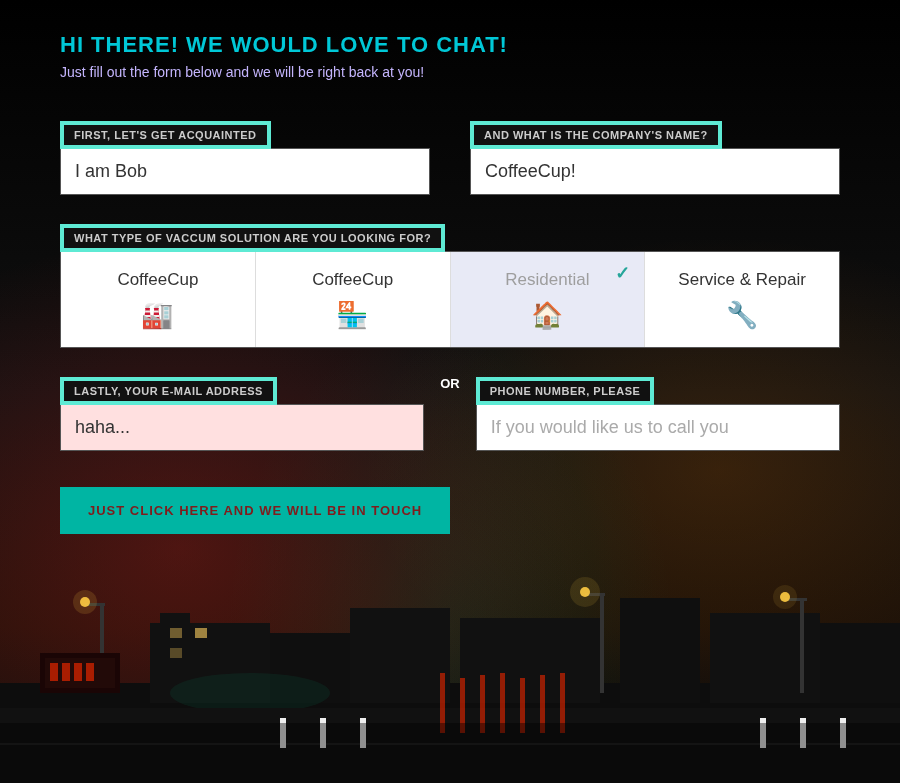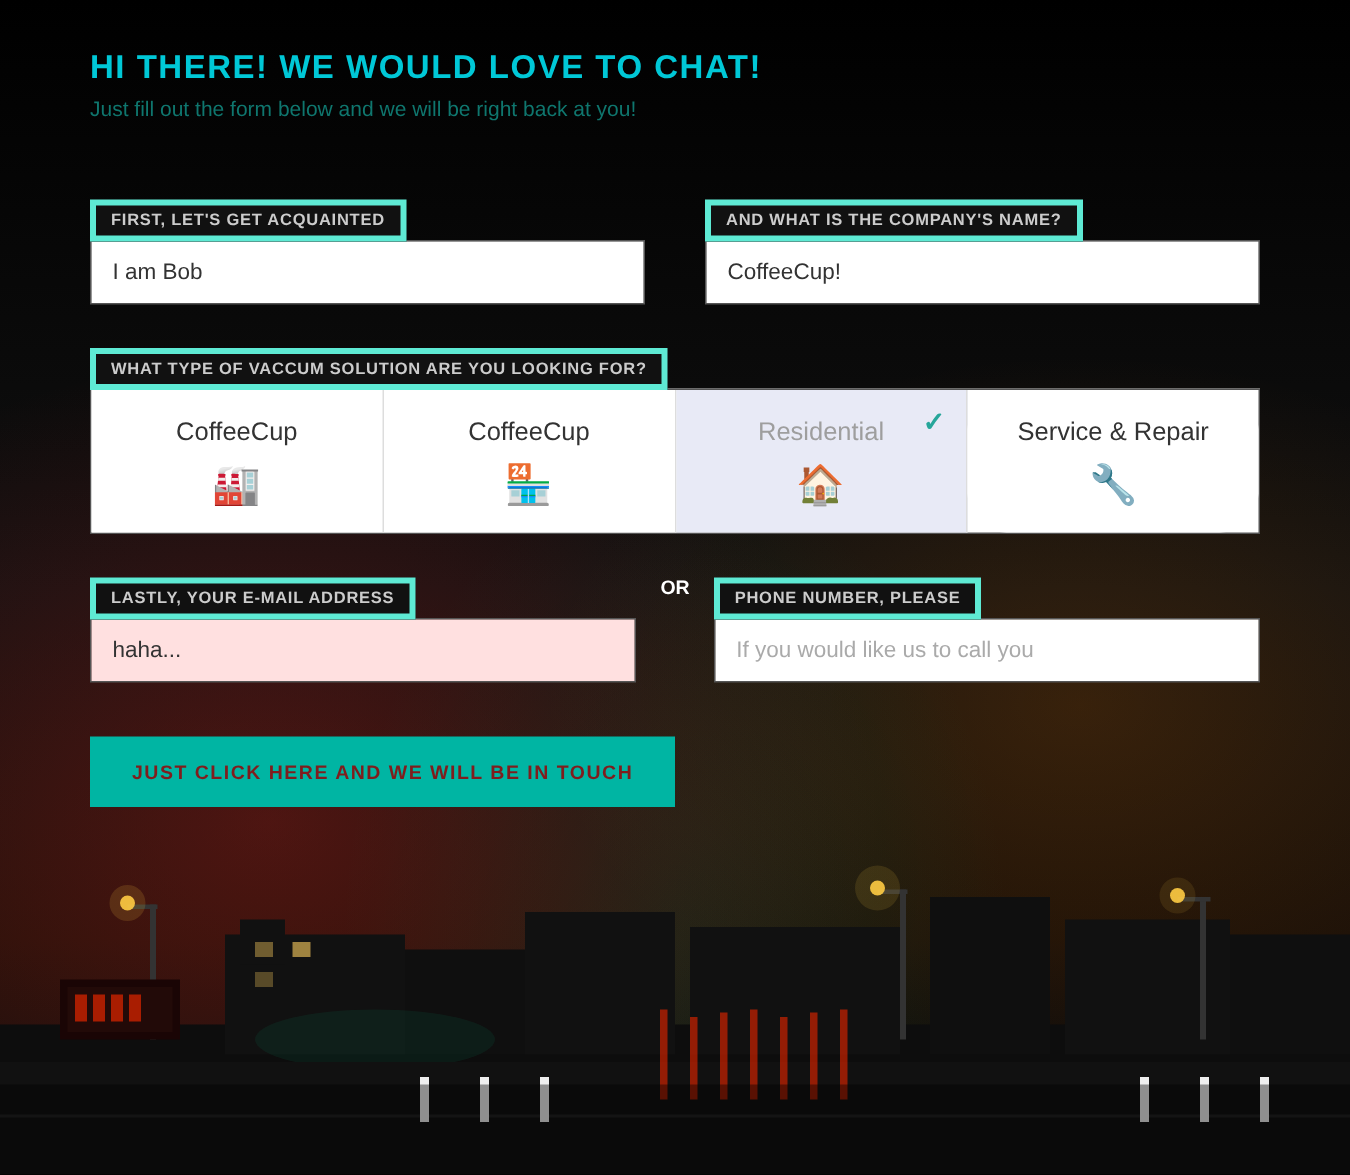--- a/index.html
+++ b/index.html
@@ -33,23 +33,23 @@
     .main-title {
       color: #00c8d7;
       font-size: 22px;
       font-weight: bold;
       letter-spacing: 1px;
       margin-bottom: 6px;
       text-transform: uppercase;
     }
 
     .subtitle {
-      color: #0f766e;
+      color: #c4b5fd;
       font-size: 14px;
-      margin-bottom: 52px;
+      margin-bottom: 40px;
     }
 
     
     .field-section {
       margin-bottom: 28px;
     }
 
     .two-col {
       display: flex;
       gap: 40px;
@@ -77,21 +77,21 @@
     }
 
     .field-input-wrapper {
       border: 1px solid #555;
       background: #fff;
     }
 
     .field-input {
       width: 100%;
       padding: 12px 14px;
-      font-size: 15px;
+      font-size: 18px;
       border: none;
       outline: none;
       background: #fff;
       color: #333;
     }
 
     .field-input.error-bg {
       background: #ffe0e0;
     }
 

